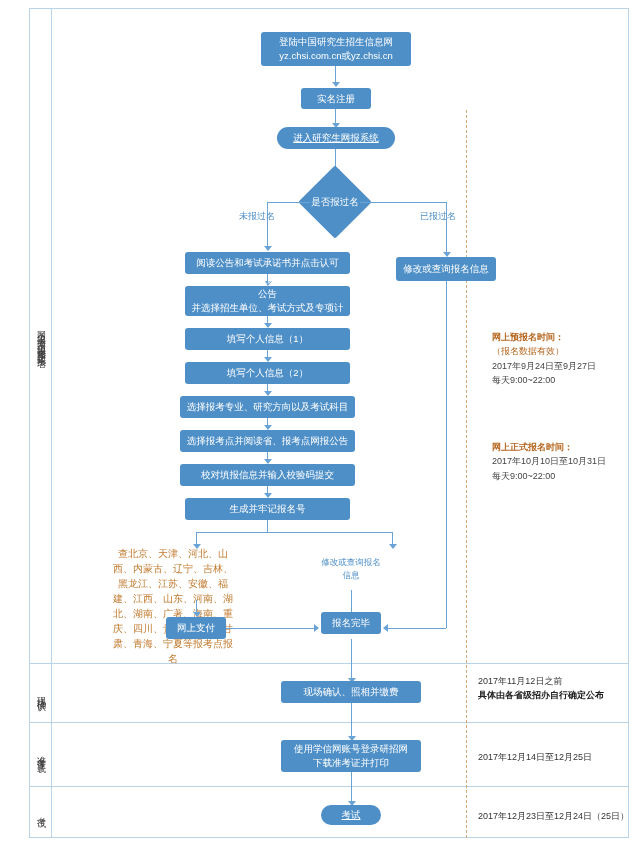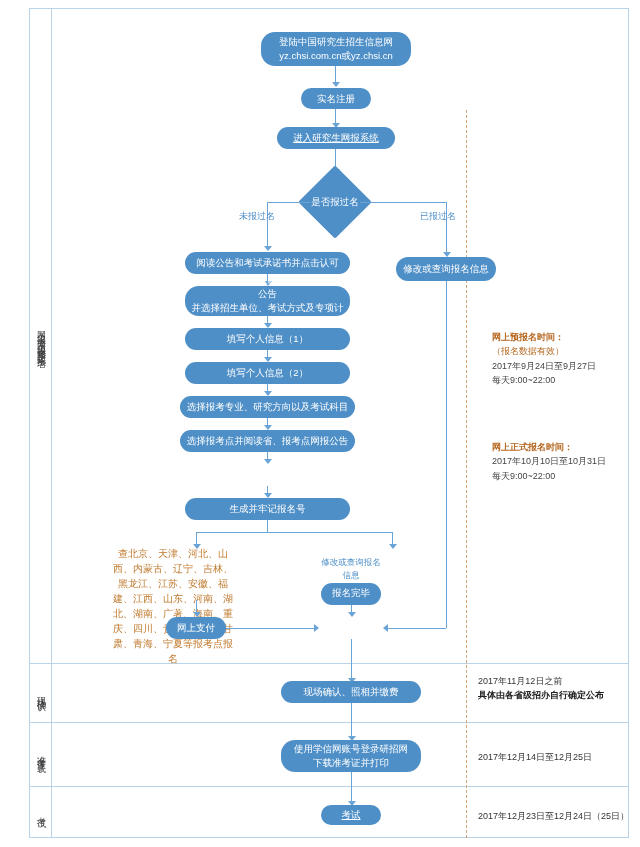--- a/index.html
+++ b/index.html
@@ -39,21 +39,21 @@
   
   .dashline{
     position:absolute;width:0;border-left:1px dashed #d2a679;
   }
 
   
   .box{
     position:absolute;
     background:#4e8fc7;
     color:#ffffff;
-    border-radius:14px;
+    border-radius:3px;
     display:flex;align-items:center;justify-content:center;
     text-align:center;
     font-size:9.5px;
     line-height:1.45;
     padding:2px 4px;
     box-sizing:border-box;
   }
   .box.round{border-radius:12px;text-decoration:underline;}
 
   
@@ -187,20 +187,21 @@
   <div class="arrow" style="left:264px;top:391px;"></div>
 
   <div class="box" style="left:180px;top:396px;width:175px;height:22px;">选择报考专业、研究方向以及考试科目</div>
   <div class="conn vconn" style="left:267px;top:418px;height:9px;"></div>
   <div class="arrow" style="left:264px;top:425px;"></div>
 
   <div class="box" style="left:180px;top:430px;width:175px;height:22px;">选择报考点并阅读省、报考点网报公告</div>
   <div class="conn vconn" style="left:267px;top:452px;height:9px;"></div>
   <div class="arrow" style="left:264px;top:459px;"></div>
 
+  <div class="box" style="left:180px;top:464px;width:175px;height:22px;">校对填报信息并输入校验码提交</div>
   <div class="conn vconn" style="left:267px;top:486px;height:9px;"></div>
   <div class="arrow" style="left:264px;top:493px;"></div>
 
   <div class="box" style="left:185px;top:498px;width:165px;height:22px;">生成并牢记报名号</div>
 
   <div class="conn vconn" style="left:267px;top:520px;height:12px;"></div>
   <div class="conn hconn" style="left:196px;top:532px;width:196px;"></div>
   <div class="conn vconn" style="left:196px;top:532px;height:14px;"></div>
   <div class="conn vconn" style="left:392px;top:532px;height:14px;"></div>
   <div class="arrow" style="left:193px;top:544px;"></div>
@@ -209,21 +210,21 @@
   <div class="region-text" style="left:113px;top:546px;">查北京、天津、河北、山西、内蒙古、辽宁、吉林、黑龙江、江苏、安徽、福建、江西、山东、河南、湖北、湖南、广著、海南、重庆、四川、贵州、云南、甘肃、青海、宁夏等报考点报名</div>
   <div class="region-text2" style="left:318px;top:556px;">修改或查询报名信息</div>
 
   <div class="conn vconn" style="left:196px;top:600px;height:14px;"></div>
   <div class="arrow" style="left:193px;top:612px;"></div>
   <div class="conn vconn" style="left:351px;top:590px;height:24px;"></div>
   <div class="arrow" style="left:348px;top:612px;"></div>
 
   <div class="box" style="left:166px;top:617px;width:60px;height:22px;">网上支付</div>
 
-  <div class="box" style="left:321px;top:583px;width:60px;height:22px;font-family:Liberation Serif, serif;">报名完毕</div>
+  <div class="box" style="left:321px;top:612px;width:60px;height:22px;">报名完毕</div>
 
   <div class="conn hconn" style="left:226px;top:628px;width:88px;"></div>
   <div class="arrow-right" style="left:314px;top:624px;"></div>
 
   <div class="conn vconn" style="left:446px;top:281px;height:347px;"></div>
   <div class="conn hconn" style="left:388px;top:628px;width:58px;"></div>
   <div class="arrow-left" style="left:383px;top:624px;"></div>
 
   <div class="conn vconn" style="left:351px;top:639px;height:42px;"></div>
   <div class="arrow" style="left:348px;top:678px;"></div>

